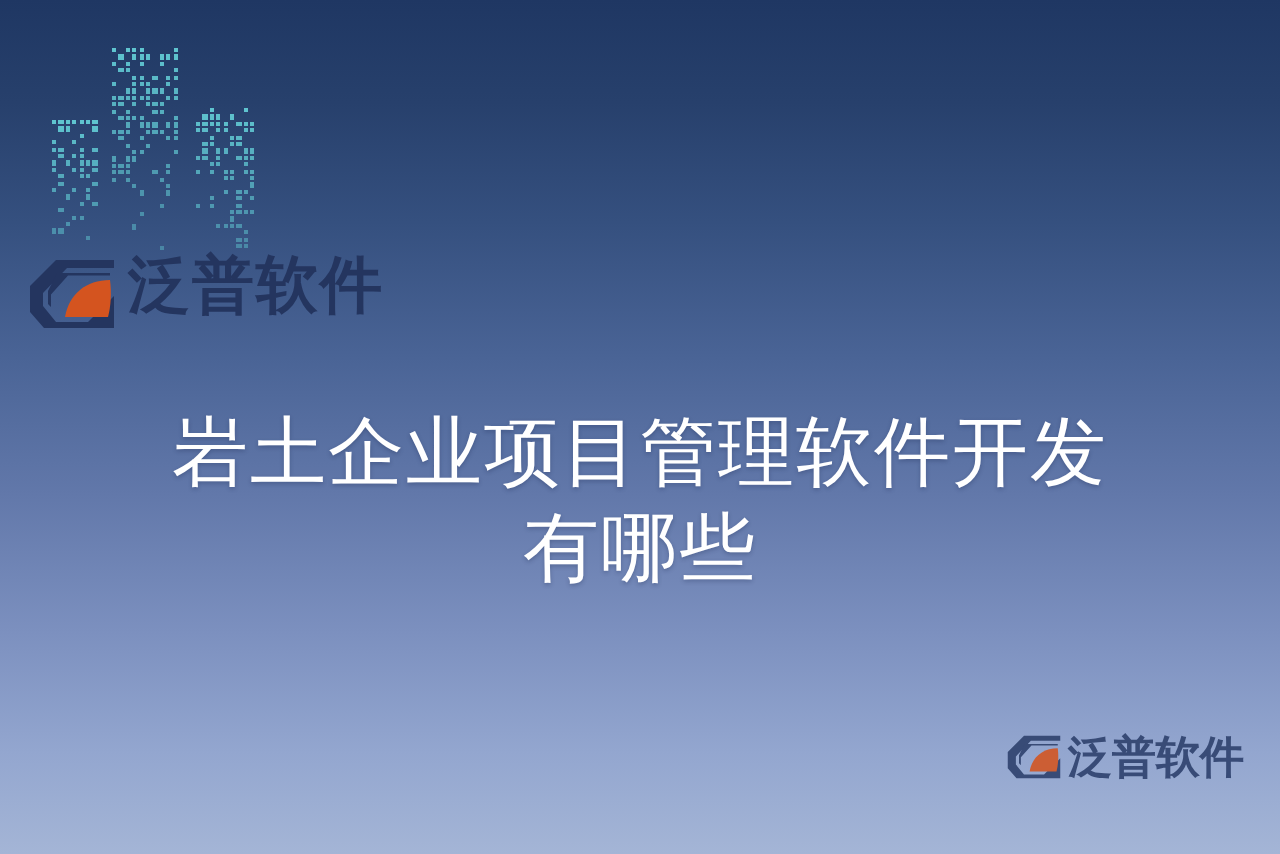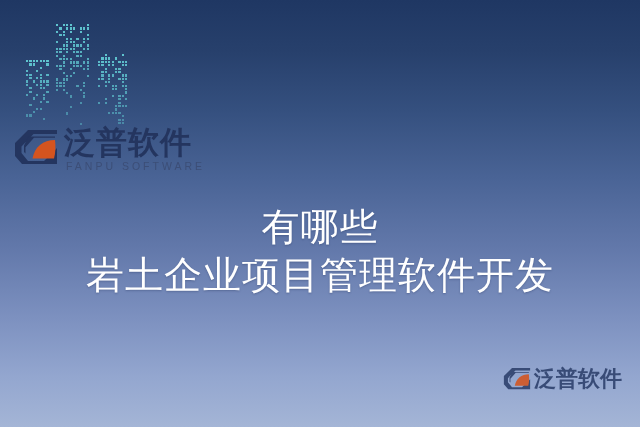--- a/index.html
+++ b/index.html
@@ -378,27 +378,26 @@
   <div id="brand-logo">
     <span class="mark">
       <svg viewBox="0 0 44 40" width="44" height="40" xmlns="http://www.w3.org/2000/svg">
         <path d="M1 16 L14 3 L43 3 L43 7 L19.5 7 L7.5 19.5 L7.5 26 L14 34 L30 34 L43 21 L43 37 L26 37 L8 37 L1 29 Z" fill="#24355f"></path>
         <path d="M14.5 9.5 L41 9.5 L41 10.8 L20 10.8 L11.5 20.2 L11.5 26.5 L10 25 L10 18.5 Z" fill="#24355f"></path>
         <path d="M41 13 C29 13 20.5 20 18.5 31.5 L40 31.5 C41.5 26 41.8 19 41 13 Z" fill="#d4541f"></path>
       </svg>
     </span>
     <span class="wordblock">
       <span class="cn">泛普软件</span>
-      <span class="en">FANPU SOFTWARE</span>
     </span>
   </div>
 
   <div id="headline">
+    <span class="ln">岩土企业项目管理软件开发</span>
     <span class="ln">有哪些</span>
-    <span class="ln">岩土企业项目管理软件开发</span>
   </div>
 
   <div id="watermark">
     <div class="wm-row">
       <span class="wm-mark">
         <svg viewBox="0 0 44 40" width="28" height="25" xmlns="http://www.w3.org/2000/svg">
           <path d="M1 16 L14 3 L43 3 L43 7 L19.5 7 L7.5 19.5 L7.5 26 L14 34 L30 34 L43 21 L43 37 L26 37 L8 37 L1 29 Z" fill="#2c3f6b"></path>
           <path d="M14.5 9.5 L41 9.5 L41 10.8 L20 10.8 L11.5 20.2 L11.5 26.5 L10 25 L10 18.5 Z" fill="#2c3f6b"></path>
           <path d="M41 13 C29 13 20.5 20 18.5 31.5 L40 31.5 C41.5 26 41.8 19 41 13 Z" fill="#d4541f"></path>
         </svg>

